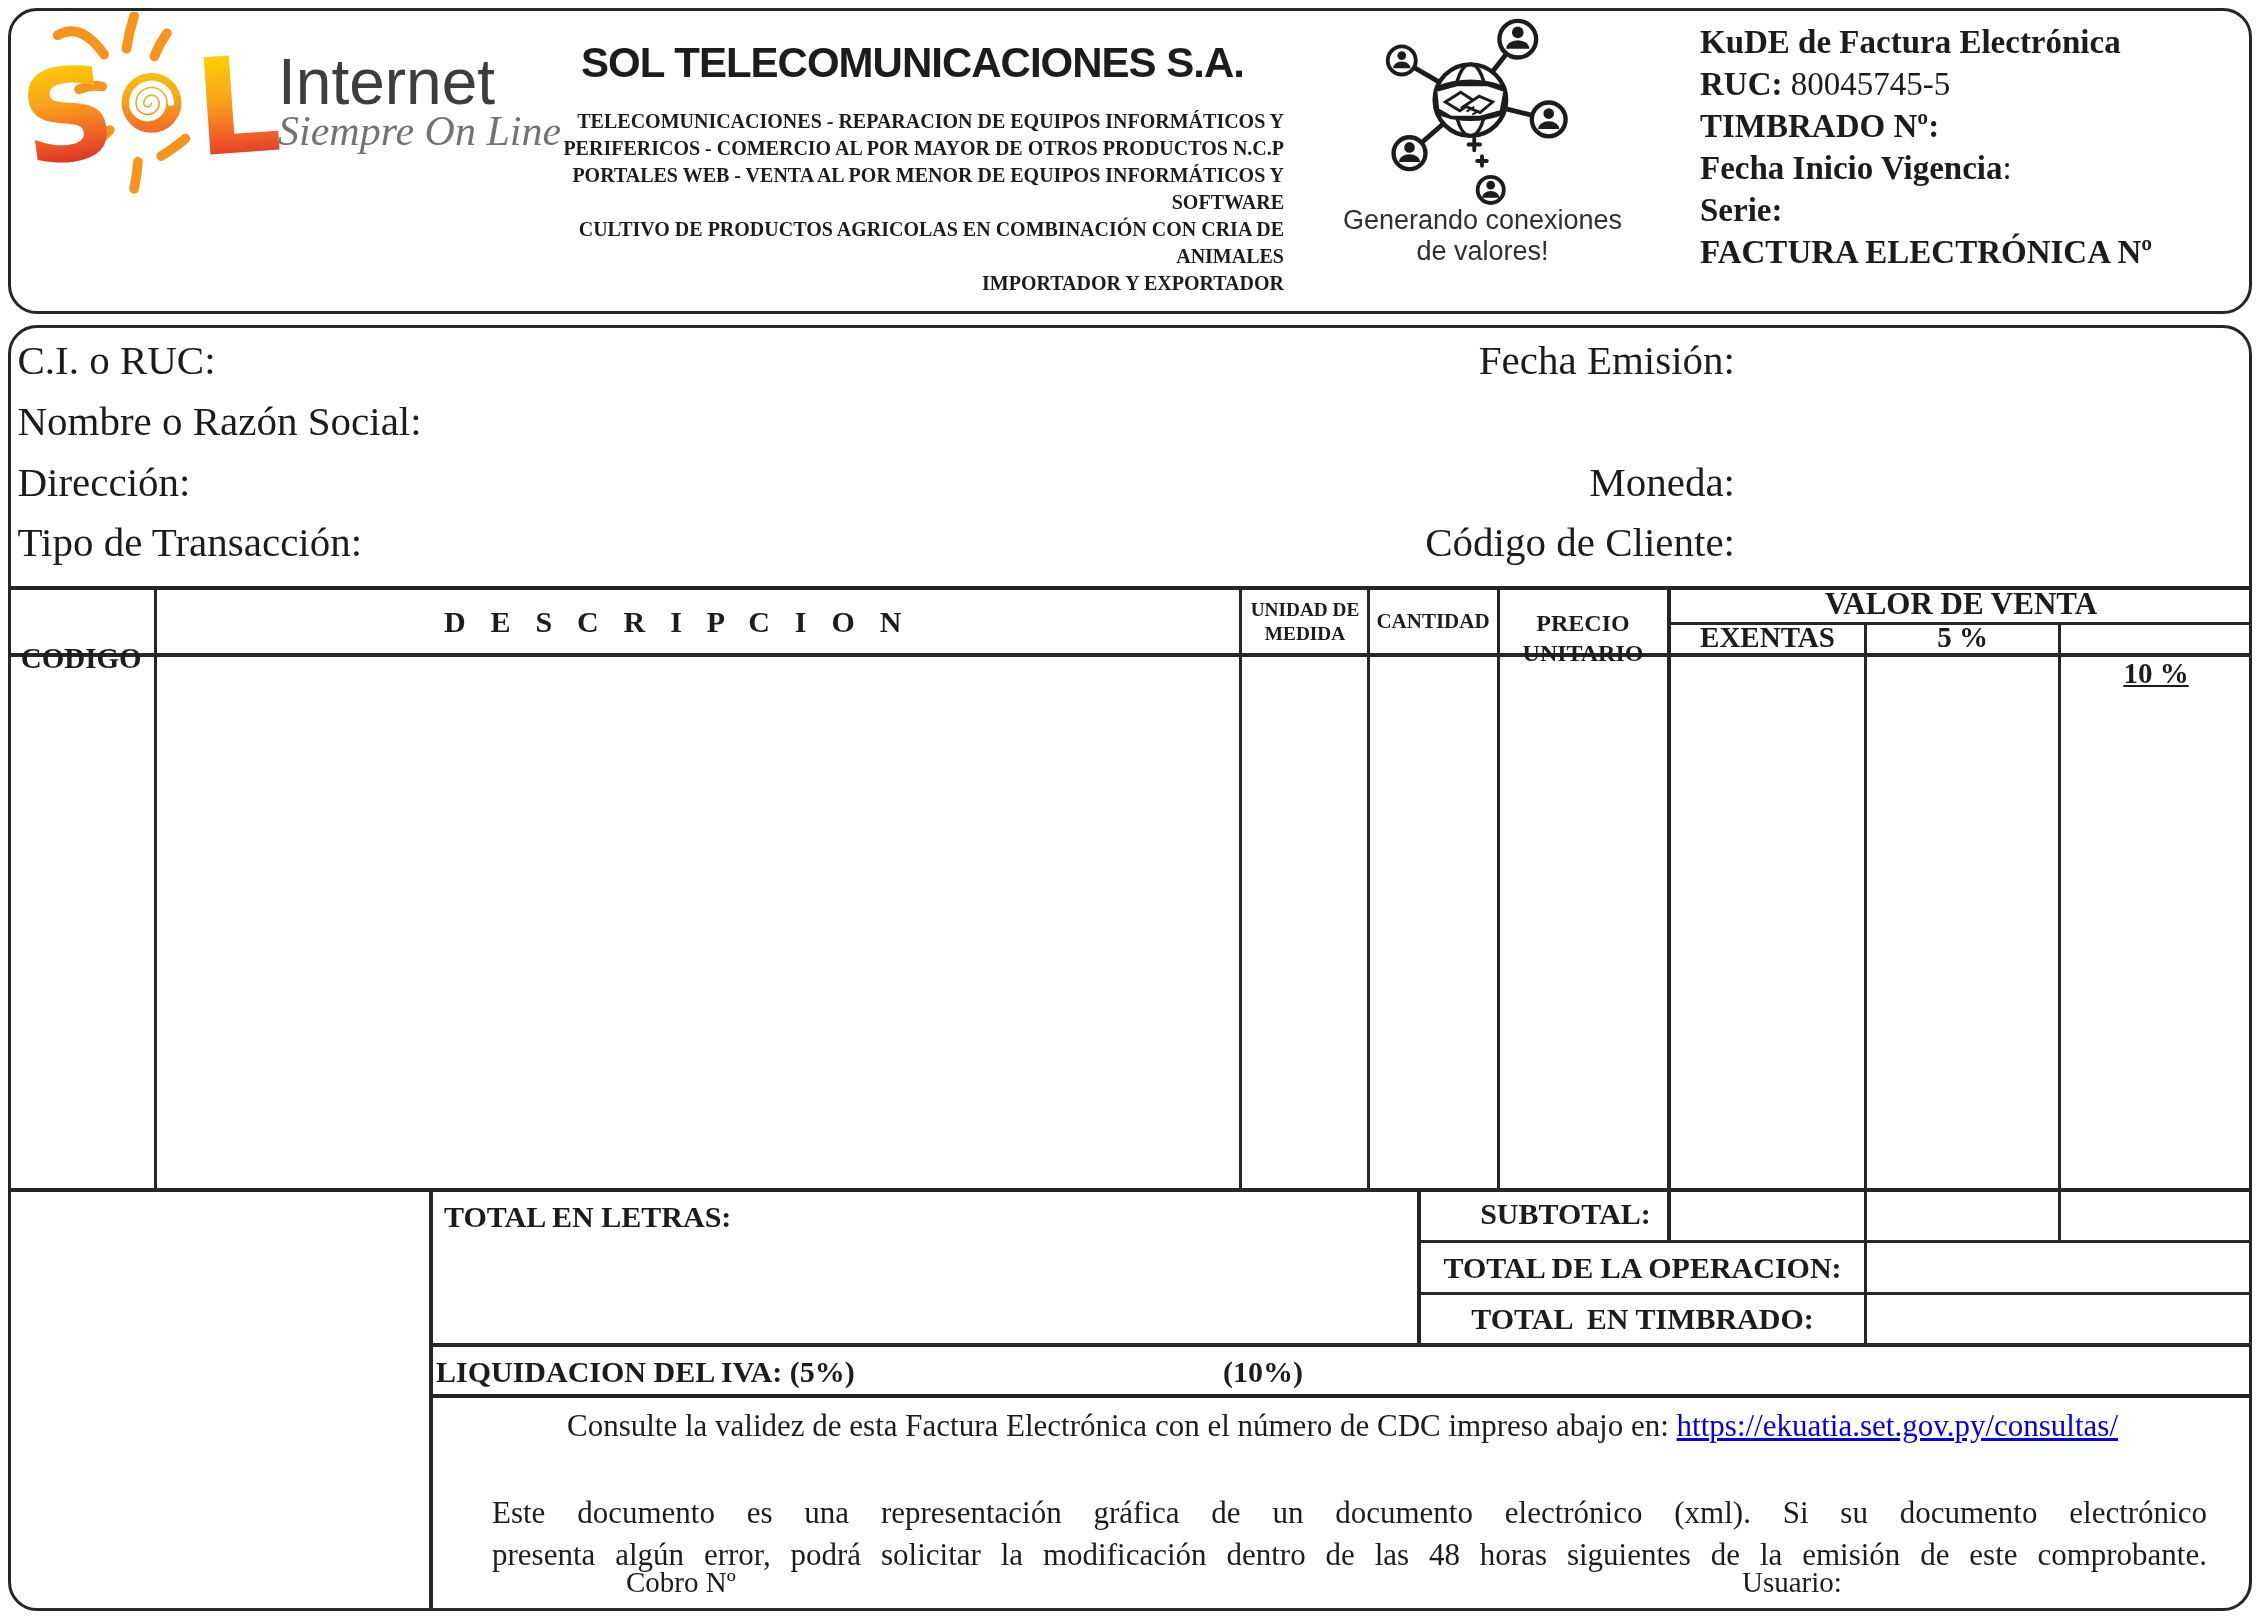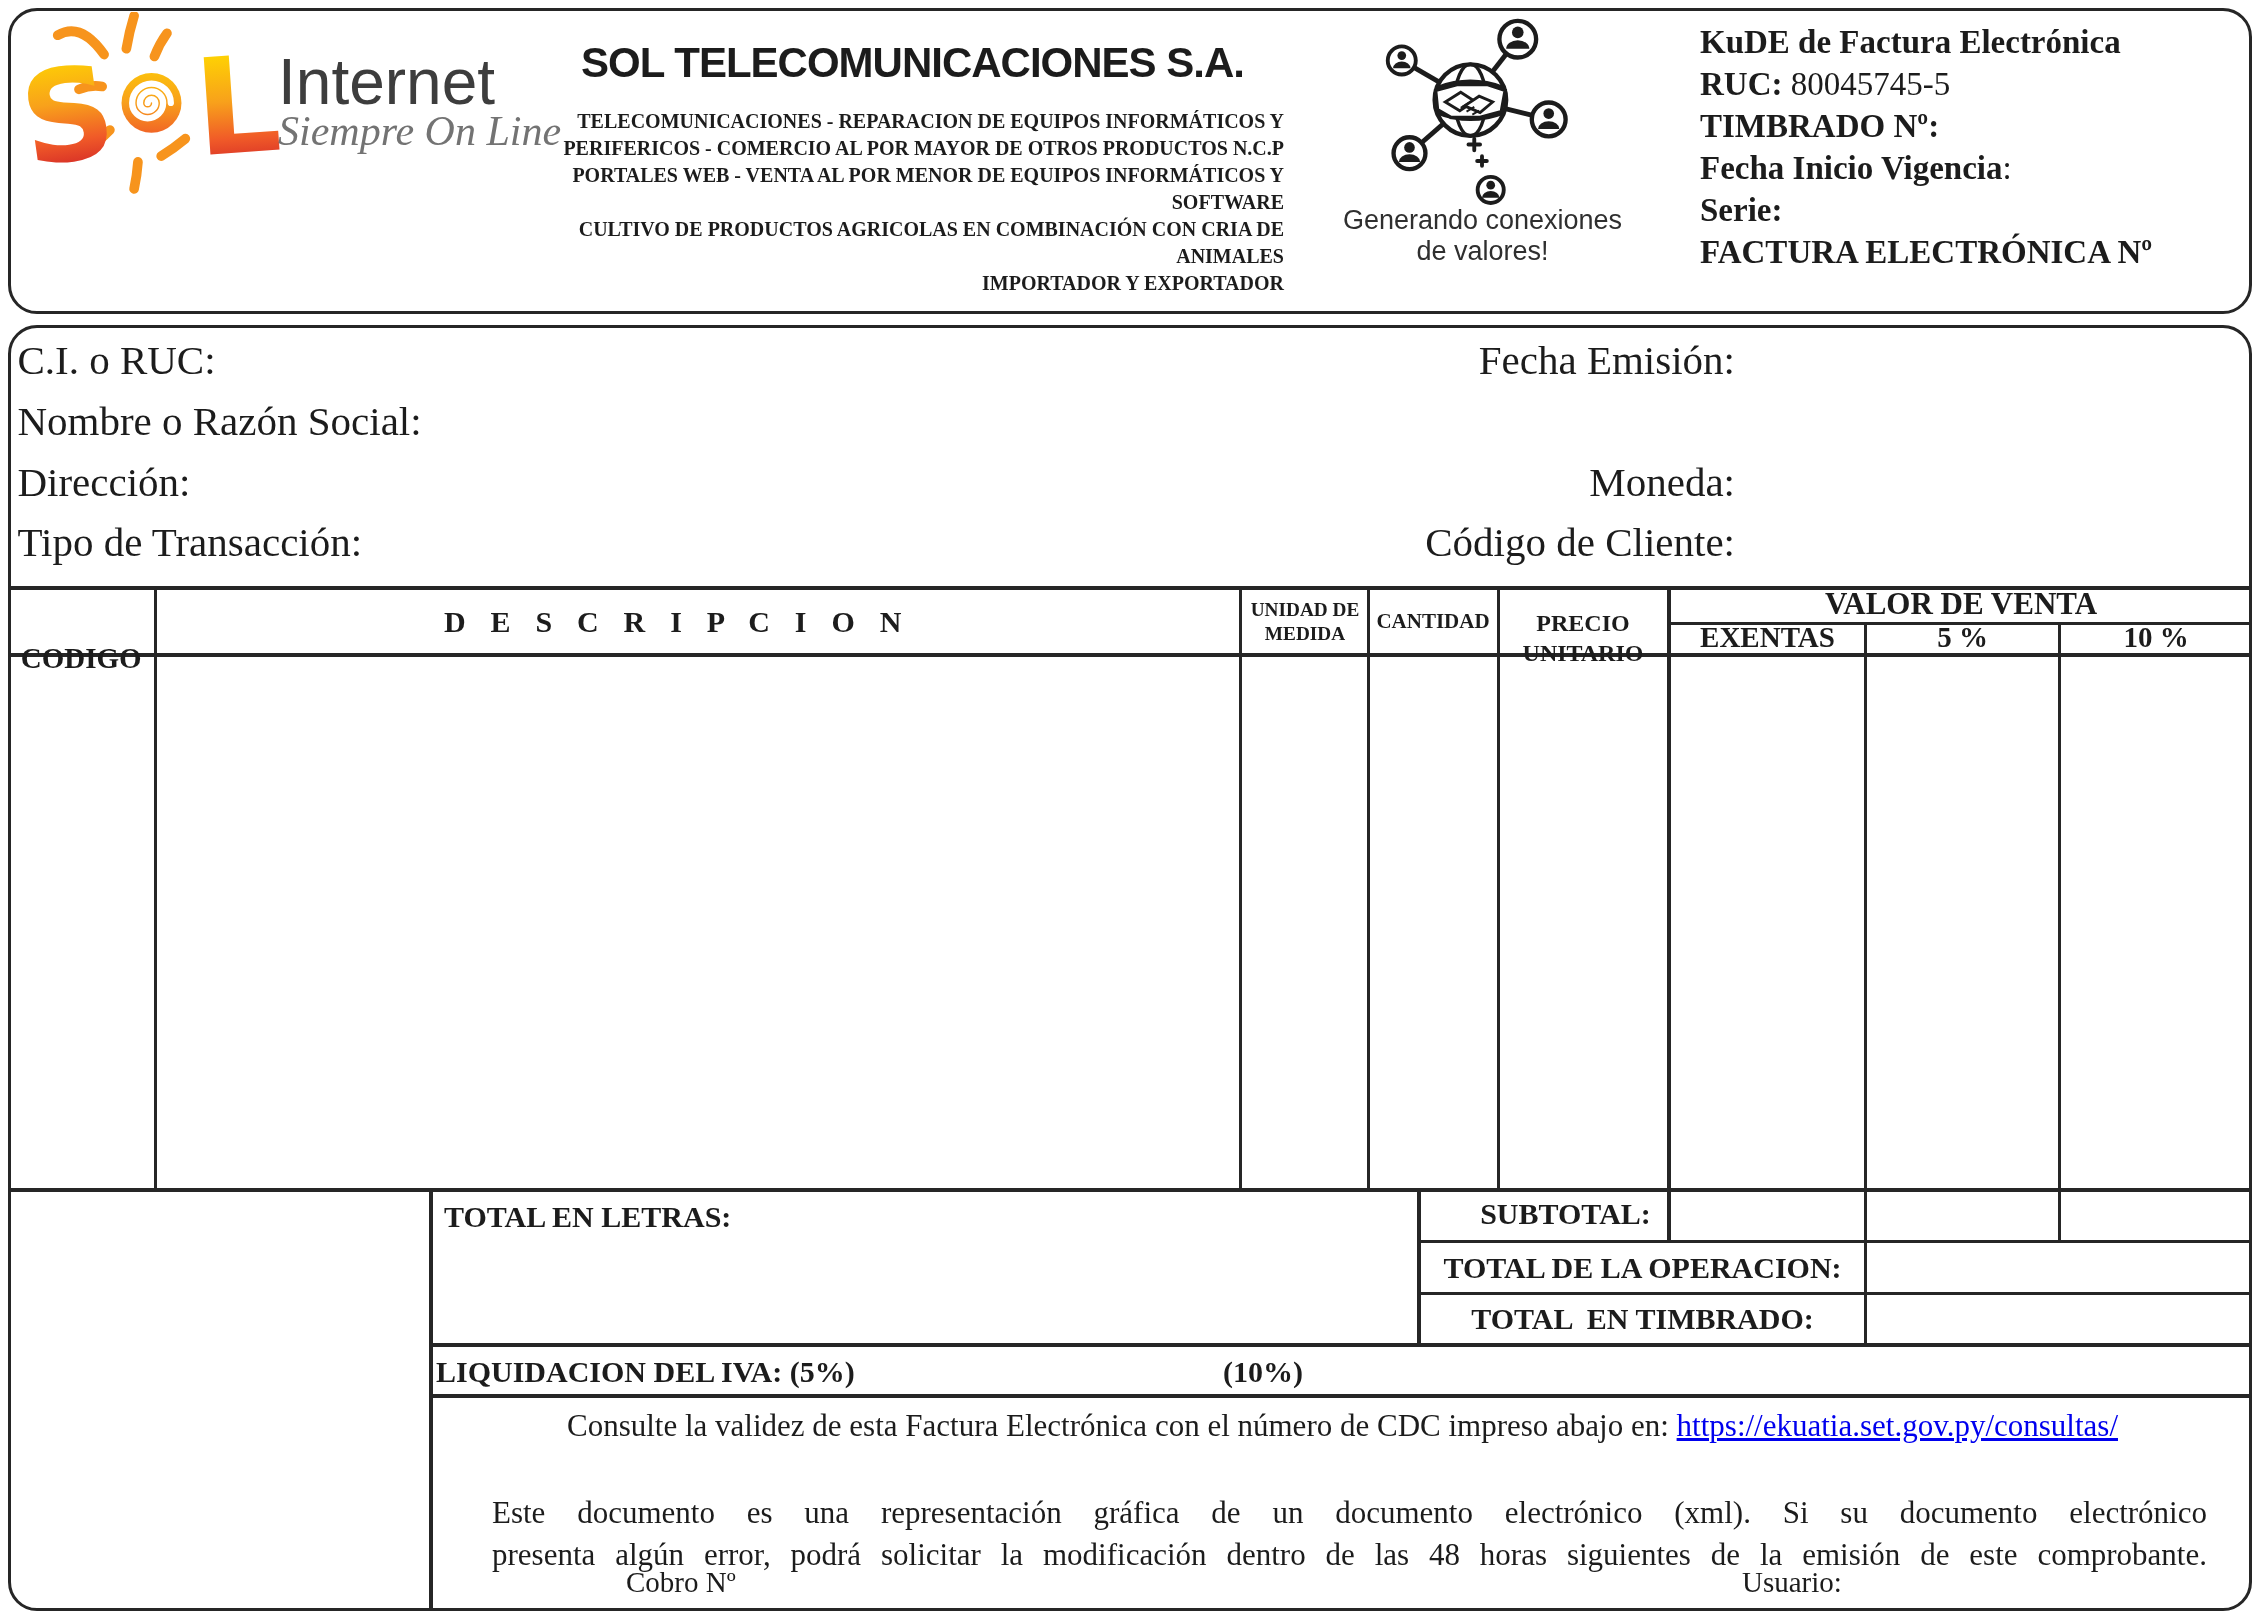--- a/index.html
+++ b/index.html
@@ -163,21 +163,21 @@
       <div>MEDIDA</div>
   </div>
   <div class="cell serif b" style="left:1370px; top:590px; width:126px; height:63px; font-size:21px;">CANTIDAD</div>
   <div class="cell serif b" style="left:1499px; top:590px; width:168px; height:63px; font-size:24px; line-height:30px; flex-direction:column;margin-top:16px;">
     <div>PRECIO</div>
       <div>UNITARIO</div>
   </div>
   <div class="cell serif b" style="left:1671px; top:586px; width:580px; height:36px; font-size:31px;">VALOR DE VENTA</div>
   <div class="cell serif b" style="left:1671px; top:622px; width:193px; height:31px; font-size:29px;">EXENTAS</div>
   <div class="cell serif b" style="left:1867px; top:622px; width:191px; height:31px; font-size:29px;">5 %</div>
-  <div class="cell serif b" style="left:2061px; top:622px; width:190px; height:31px; font-size:29px;">10 %</div>
+  <div class="cell serif b" style="left:2061px; top:658px; width:190px; height:31px; font-size:29px;text-decoration:underline;">10 %</div>
 
   <div class="abs serif b pre" style="left:444px; top:1200px; font-size:30px;">TOTAL EN LETRAS:</div>
   <div class="cell serif b pre" style="left:1421px; top:1188px; width:248px; height:52px; font-size:30px;padding-left:41px;">SUBTOTAL:</div>
   <div class="cell serif b pre" style="left:1421px; top:1243px; width:443px; height:49px; font-size:30px;">TOTAL DE LA OPERACION:</div>
   <div class="cell serif b pre" style="left:1421px; top:1295px; width:443px; height:48px; font-size:30px;">TOTAL  EN TIMBRADO:</div>
 
   <div class="abs serif b pre" style="left:436px; top:1355px; font-size:30px;">LIQUIDACION DEL IVA: (5%)</div>
   <div class="abs serif b pre" style="left:1223px; top:1355px; font-size:30px;">(10%)</div>
   <div class="abs serif b pre" style="left:1675px; top:1355px; font-size:30px;"></div>
 

